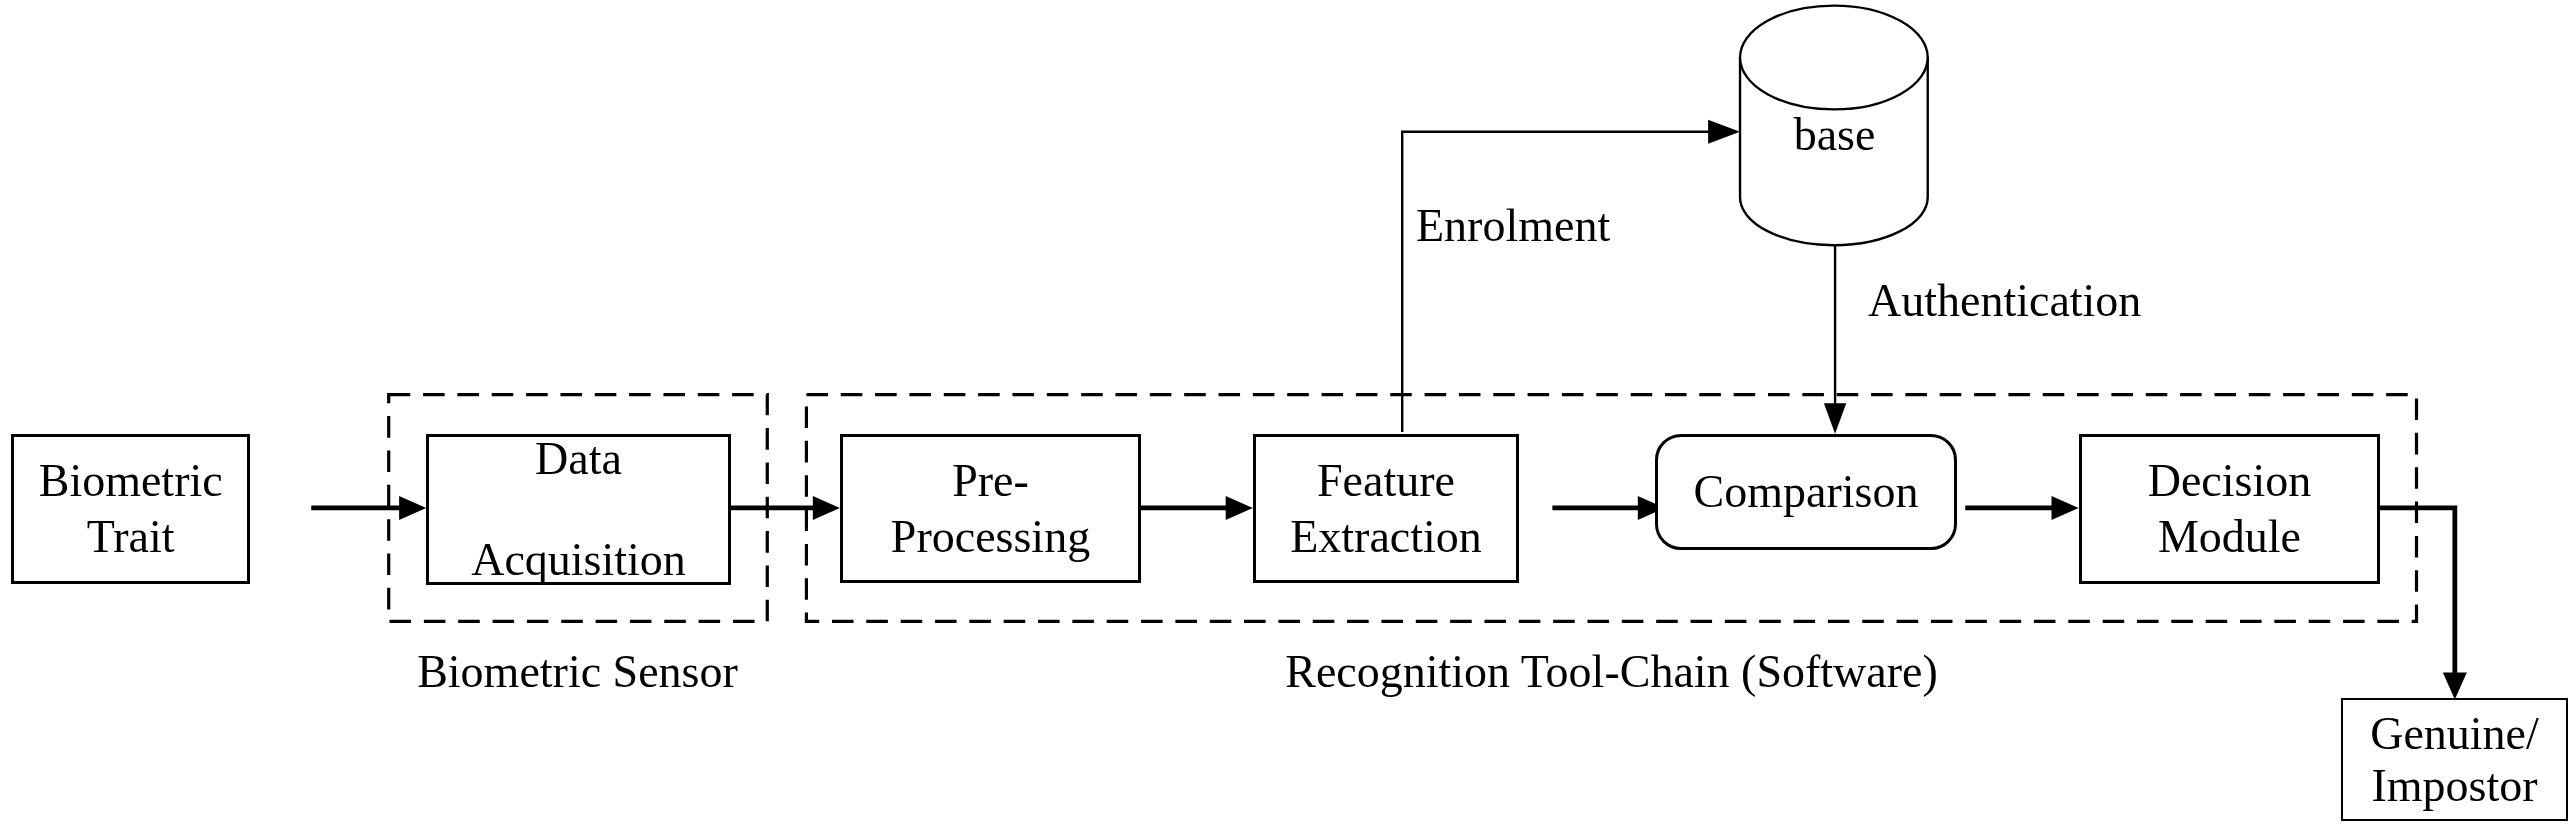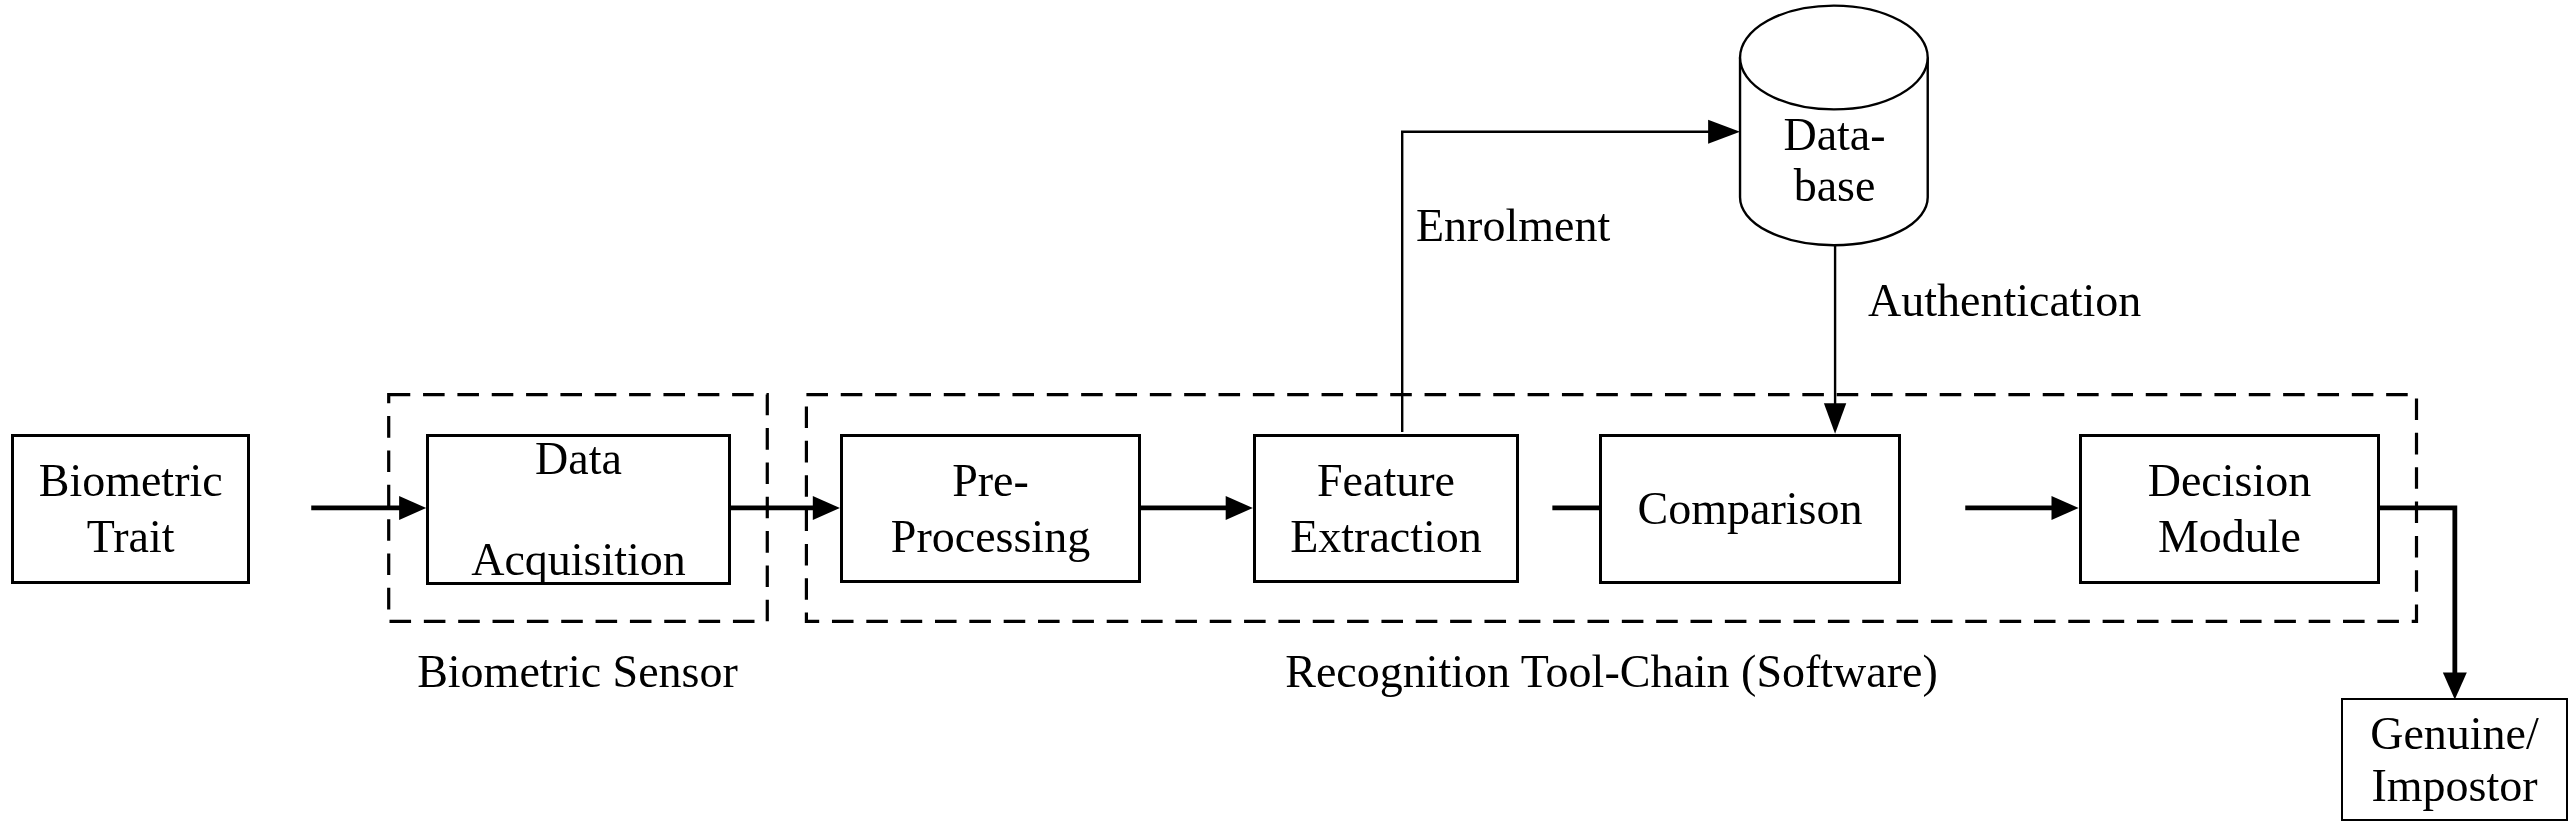--- a/index.html
+++ b/index.html
@@ -103,36 +103,35 @@
   <div class="box" style="left:840px;top:434px;width:301px;height:149px;align-items:center;">
     <span class="lbl">Pre-</span>
     <span class="lbl">Processing</span>
   </div>
 
   <div class="box" style="left:1253px;top:434px;width:266px;height:149px;">
     <span class="lbl">Feature</span>
     <span class="lbl">Extraction</span>
   </div>
 
-  <div class="box" style="left:1599px;top:434px;width:302px;height:150px;">
+  <div class="box" style="left:1655px;top:434px;width:302px;height:116px;border-radius:26px;">
     <span class="lbl">Comparison</span>
   </div>
 
   <div class="box" style="left:2079px;top:434px;width:301px;height:150px;">
     <span class="lbl">Decision</span>
     <span class="lbl">Module</span>
   </div>
 
   <div class="box small" style="left:2341px;top:698px;width:227px;height:123px;">
     <span class="lbl">Genuine/</span>
     <span class="lbl">Impostor</span>
   </div>
 
   <div class="floating centered dblabel" style="left:1740px;top:109px;width:189px;">
-    <span class="lbl">Data-</span>
     <span class="lbl">base</span>
   </div>
 
   <div class="floating centered" style="left:388px;top:644px;width:379px;">Biometric Sensor</div>
 
   <div class="floating" style="left:1416px;top:198px;">Enrolment</div>
 
   <div class="floating centered" style="left:806px;top:644px;width:1611px;">Recognition Tool-Chain (Software)</div>
 
   <div class="floating" style="left:1868px;top:273px;">Authentication</div>

